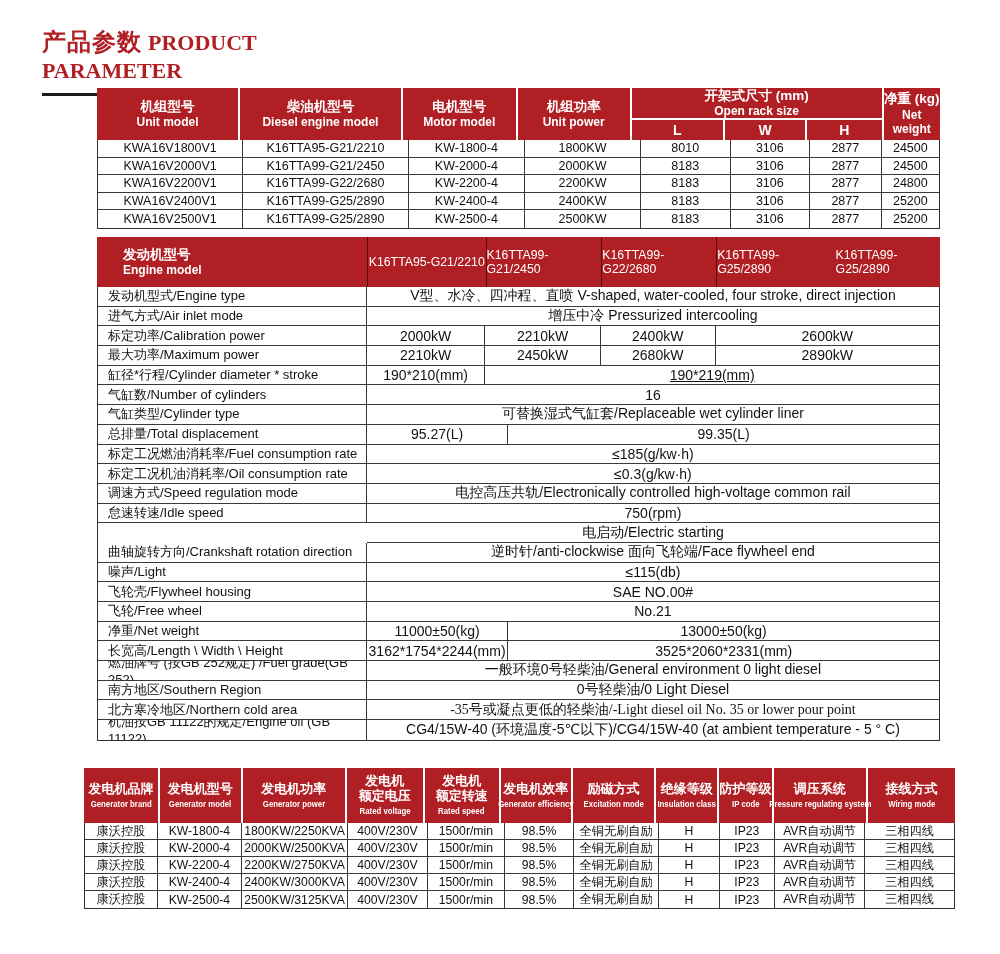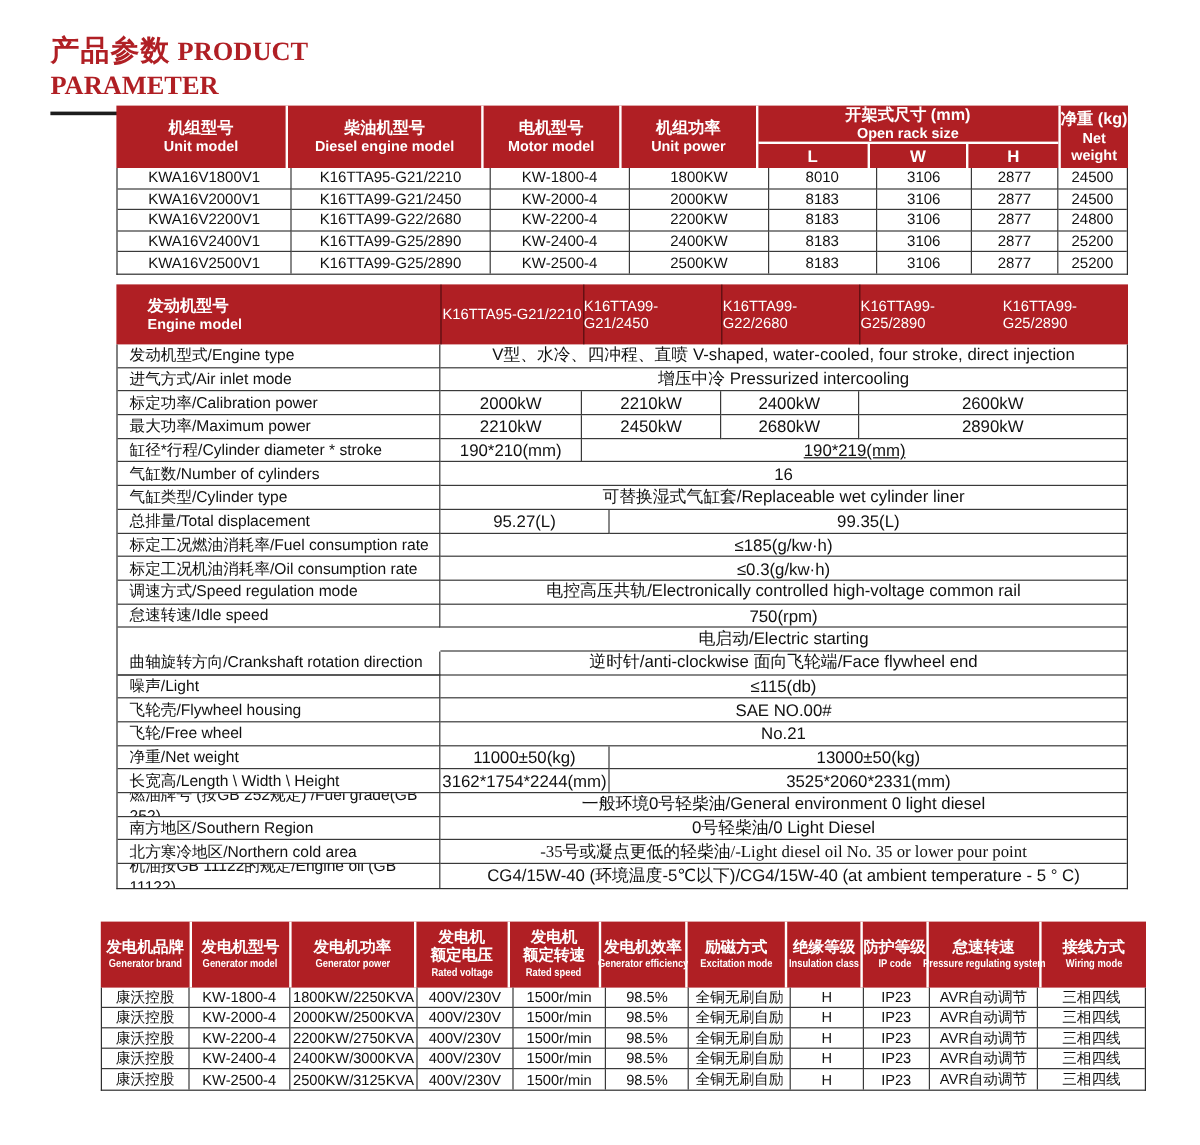--- a/index.html
+++ b/index.html
@@ -311,21 +311,21 @@
         </div>
         <div class="hc wdiv" style="width: 63px;">
           <span class="zh">绝缘等级</span>
           <span class="en">Insulation class</span>
         </div>
         <div class="hc wdiv" style="width: 58px;">
           <span class="zh">防护等级</span>
           <span class="en">IP code</span>
         </div>
         <div class="hc wdiv" style="width: 94px;">
-          <span class="zh">怠速转速</span>
+          <span class="zh">调压系统</span>
           <span class="en">Pressure regulating system</span>
         </div>
         <div class="hc" style="width: 93px;">
           <span class="zh">接线方式</span>
           <span class="en">Wiring mode</span>
         </div>
       </div>
     <div class="body" id="t3-body">
         <div class="brow">
           <div class="bc" style="width: 76px;">康沃控股</div>

